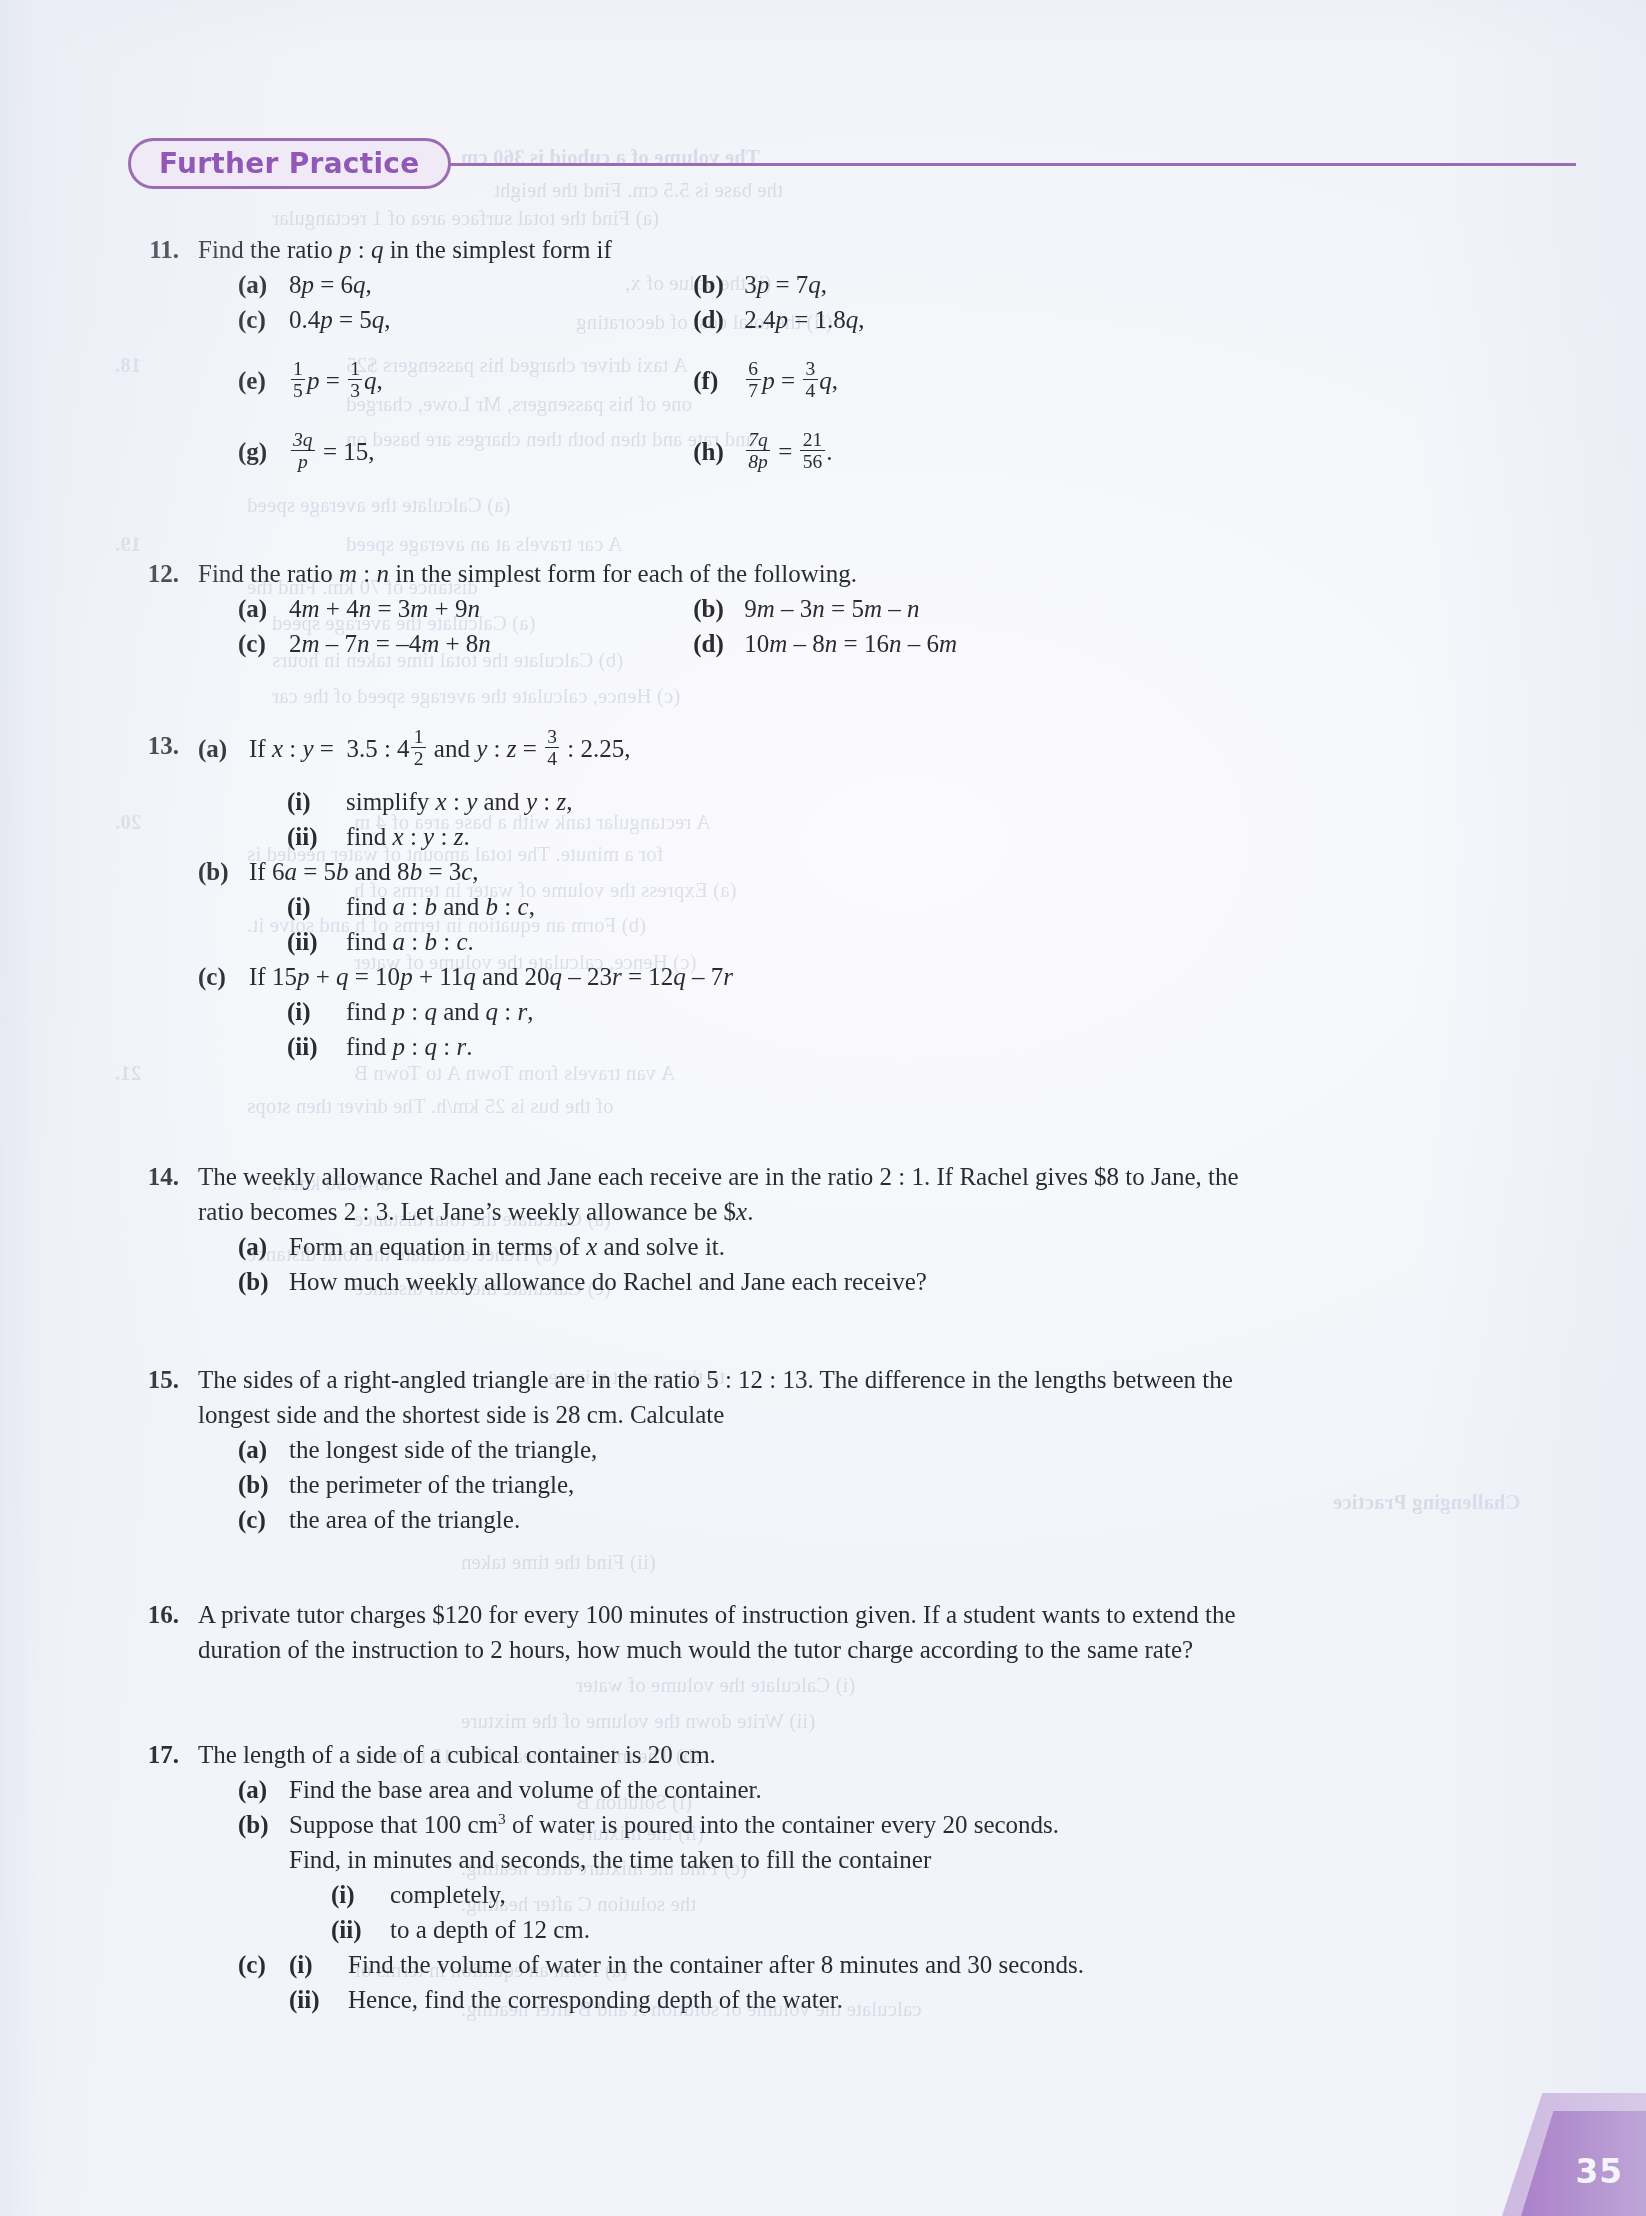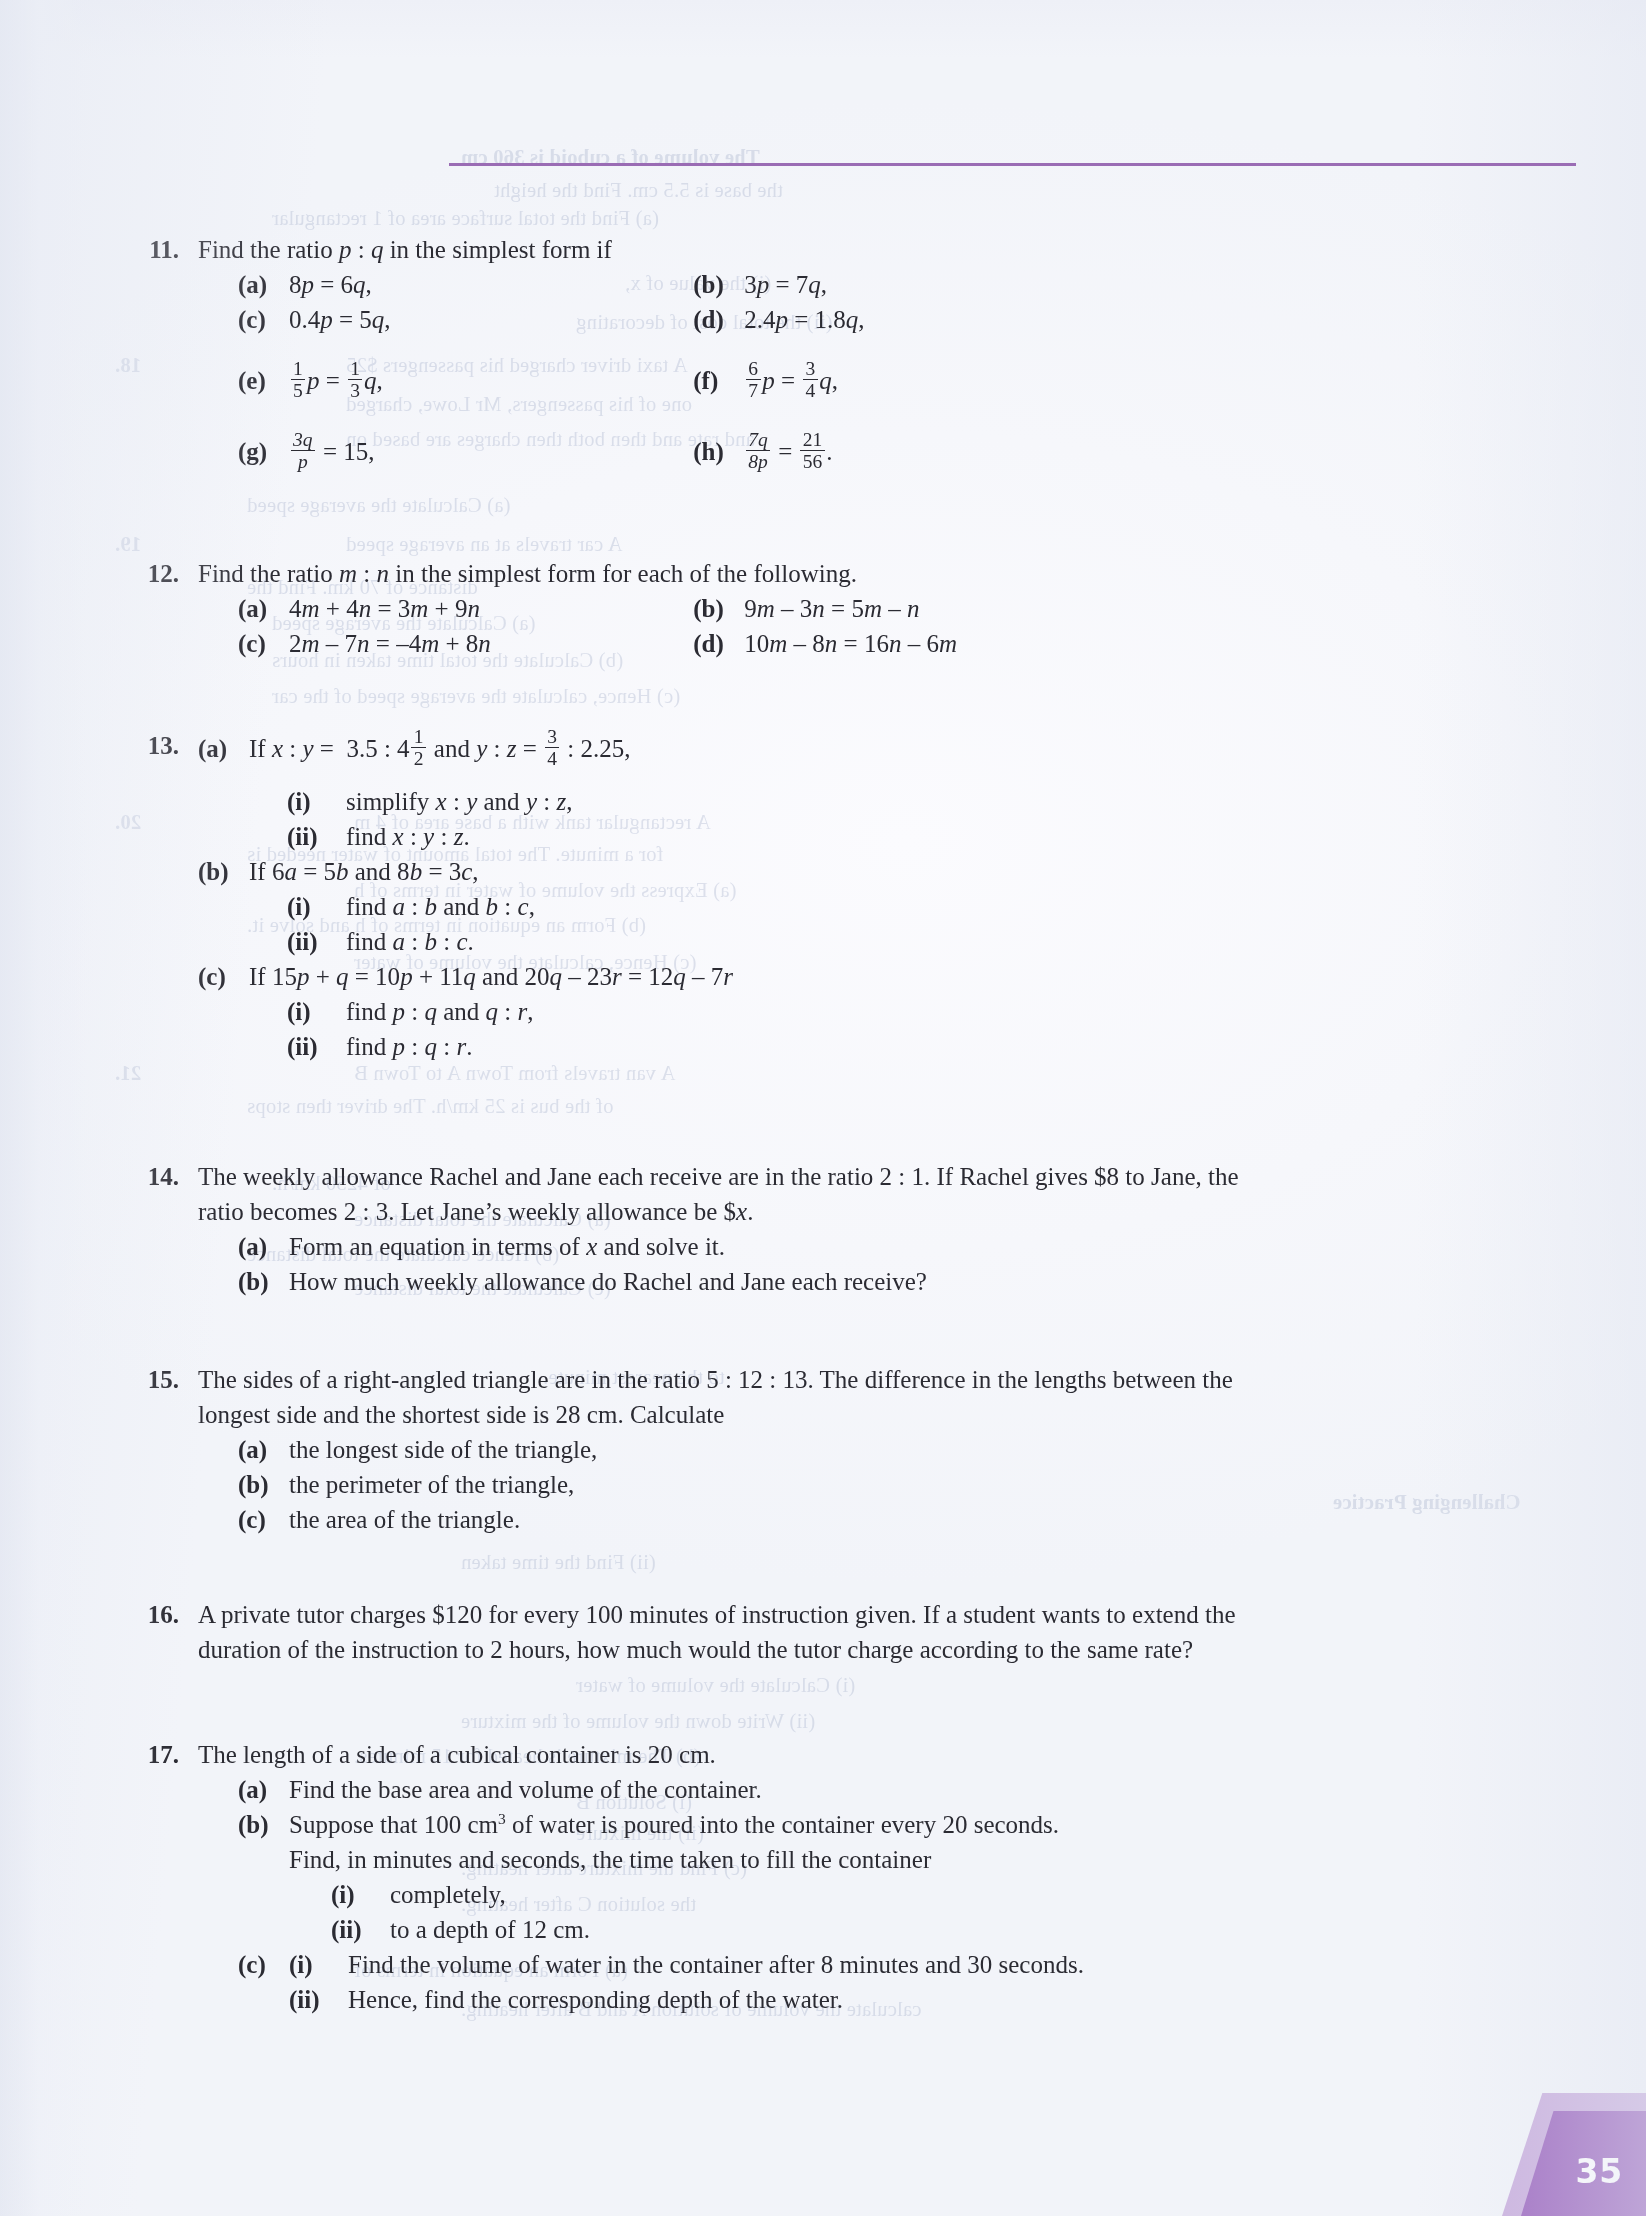--- a/index.html
+++ b/index.html
@@ -255,20 +255,21 @@
     <div class="ghost" style="left:461px; top:1857px;">(c) Find the mixture after heating.</div>
     <div class="ghost" style="left:461px; top:1893px;">the solution C after heating.</div>
     <div class="ghost" style="left:354px; top:1959px;">(a) Form an equation in terms of</div>
     <div class="ghost" style="left:461px; top:1998px;">calculate the volume of solution A and B after heating.</div>
   </div>
 
   <div class="content">
 
     <div class="fp-header">
       <div class="fp-rule"></div>
+      <div class="fp-pill">Further Practice</div>
     </div>
 
     <div class="q" style="top:232px;">
       <div class="qnum">11.</div>
       <div class="qbody">
         <div class="stem">Find the ratio <i>p</i> : <i>q</i> in the simplest form if</div>
 
         <div class="cols indent1">
           <span class="col-left">
             <span class="lbl">(a)</span>8<i>p</i> = 6<i>q</i>,

